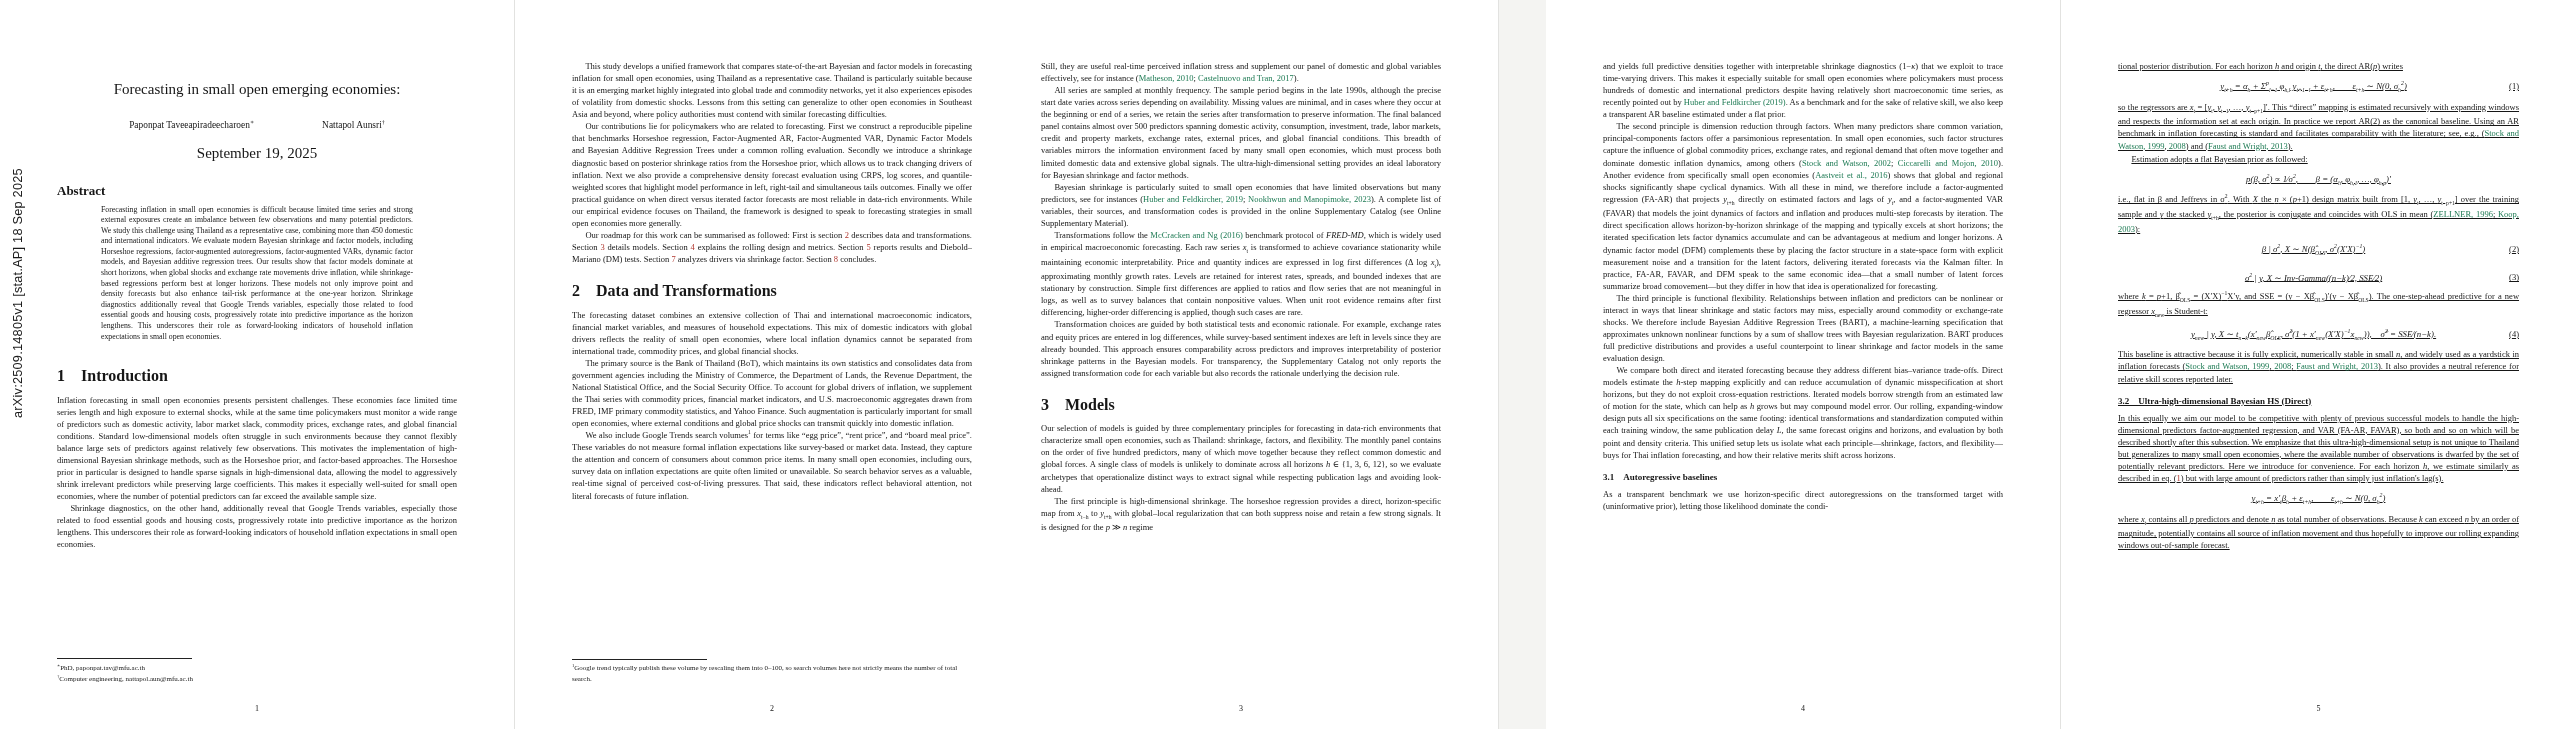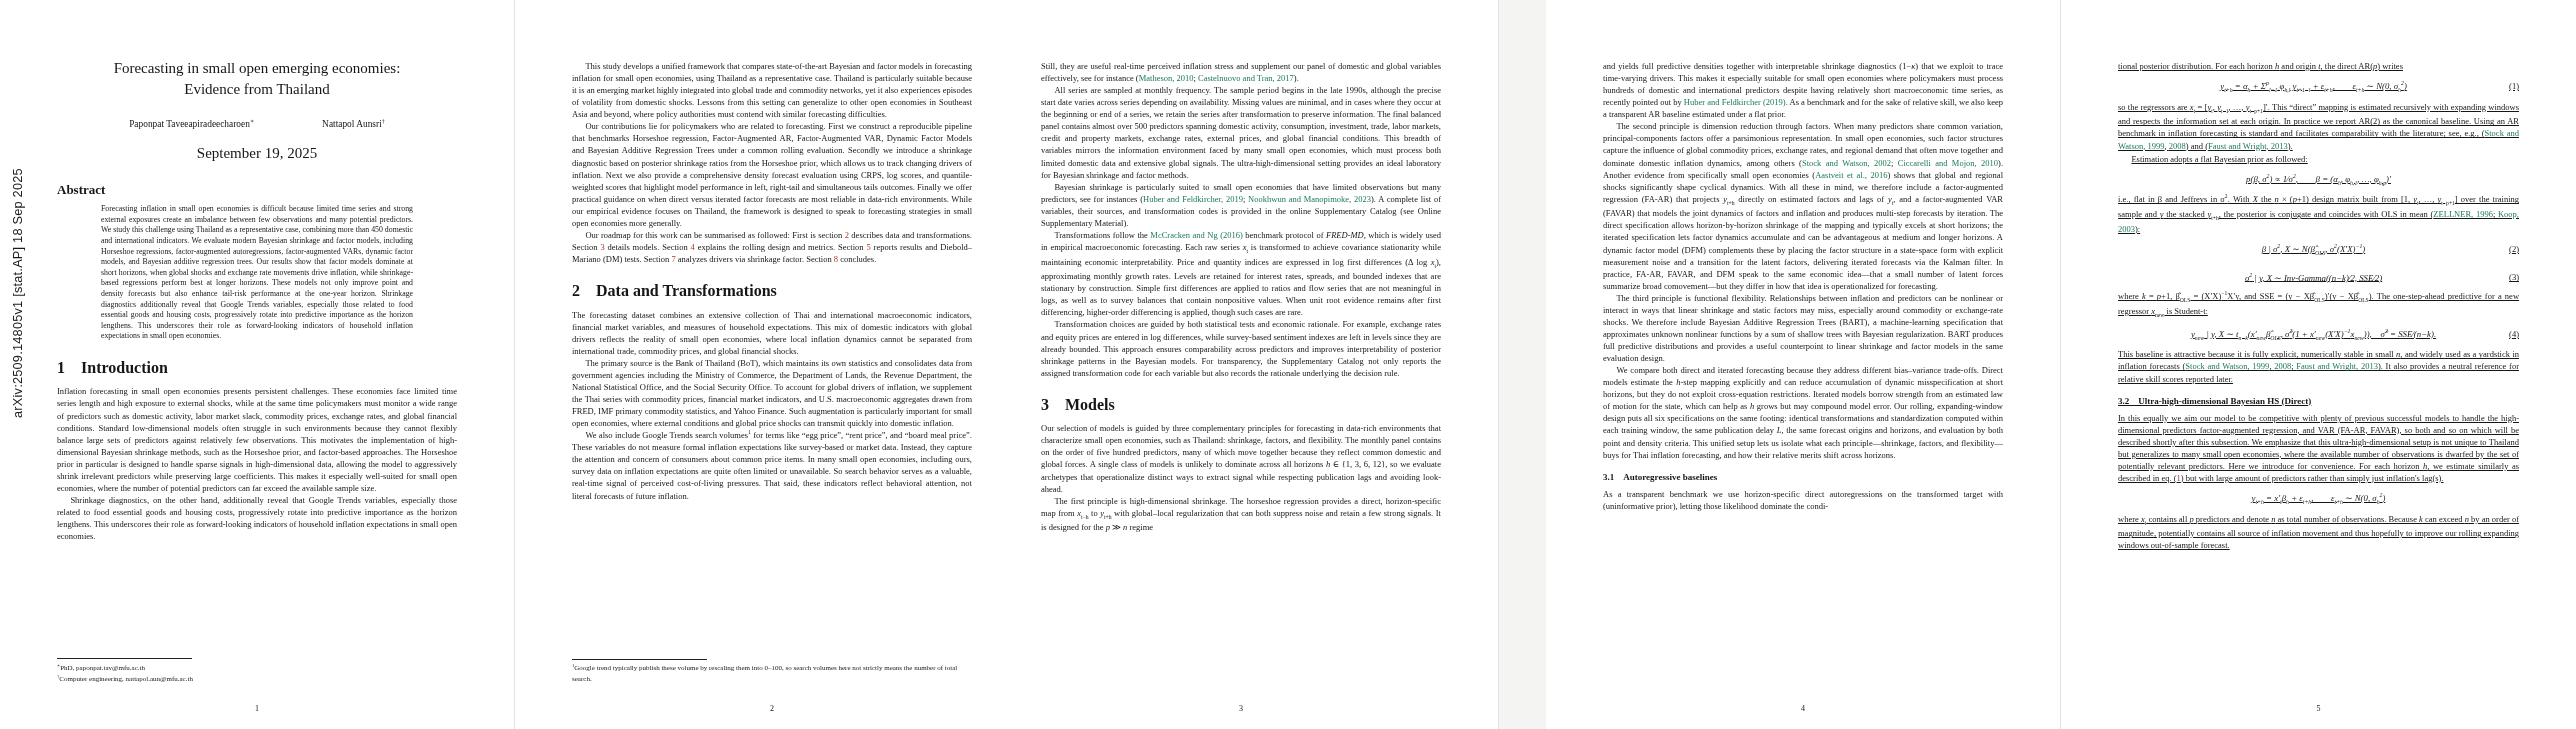--- a/index.html
+++ b/index.html
@@ -7,31 +7,31 @@
     width:2576px;height:729px;position:relative;overflow:hidden;
     background:#f4f4f2;color:#161616;
     font-family:"Liberation Serif","DejaVu Serif",serif;
   }
   .page{
     position:absolute;top:0;width:515px;height:729px;background:#ffffff;
     box-sizing:border-box;overflow:hidden;border-right:0.6px solid #e2e2e0;
   }
   .pg1{left:0;}.pg2{left:515px;}.pg3{left:984px;}.pg4{left:1546px;}.pg5{left:2061px;border-right:none;text-decoration:underline;}
   .content{box-sizing:border-box;height:100%;display:flex;flex-direction:column;padding:60px 57px 45px;}
-  .content-p1{padding-top:18px;}
+  .content-p1{padding-top:39px;}
   .arxiv{
     position:absolute;left:9.7px;top:418px;transform:rotate(-90deg);transform-origin:0 0;
     font-family:"Liberation Sans","DejaVu Sans",sans-serif;font-size:12.8px;color:#1a1a1a;
     white-space:nowrap;letter-spacing:0.2px;
   }
   .title{font-size:15px;font-weight:400;text-align:center;line-height:1.38;margin:40px 6px 0;}
   .authors{display:flex;justify-content:center;gap:68px;margin-top:18px;font-size:9.4px;}
   .date{text-align:center;margin-top:15px;font-size:15px;}
   .abs-label{text-align:left;font-weight:700;font-size:13px;margin-top:20.7px;}
-  .abstract{margin:6px 44px 0;font-size:7.8px;line-height:1.36;text-align:justify;}
+  .abstract{margin:6px 44px 8px;font-size:7.8px;line-height:1.36;text-align:justify;}
   h2.sec{font-size:16px;font-weight:700;margin:17px 0 8.5px;}
   h3.subsec{font-size:9px;font-weight:700;margin:11px 0 6px;}
   p.body{font-size:8.5px;line-height:1.42;margin:0;text-align:justify;}
   p.ind{text-indent:13.4px;}
   p.sp{margin-top:1.2px;}
   .eq{display:flex;align-items:baseline;margin:8px 0;font-size:8.8px;}
   .eq-body{flex:1;text-align:center;font-style:italic;}
   .eq-no{font-style:normal;font-size:8.5px;}
   sub,sup{font-size:66%;}
   .cite{color:#1d7a53;}
@@ -42,21 +42,20 @@
   .pageno{position:absolute;bottom:16px;left:0;width:100%;text-align:center;font-size:8px;}
 </style>
 </head>
 <body>
 
 <div class="page pg1">
   <div class="arxiv">arXiv:2509.14805v1  [stat.AP]  18 Sep 2025</div>
   <div class="content content-p1">
     <div class="title">
       <div>Forecasting in small open emerging economies:</div>
-      <div>Evidence from Thailand</div>
     </div>
     <div class="authors">
       <span class="author">Paponpat Taveeapiradeecharoen<sup>∗</sup></span>
       <span class="author">Nattapol Aunsri<sup>†</sup></span>
     </div>
     <div class="date">September 19, 2025</div>
     <div class="abs-label">Abstract</div>
     <p class="abstract">Forecasting inflation in small open economies is difficult because limited time series and strong external exposures create an imbalance between few observations and many potential predictors. We study this challenge using Thailand as a representative case, combining more than 450 domestic and international indicators. We evaluate modern Bayesian shrinkage and factor models, including Horseshoe regressions, factor-augmented autoregressions, factor-augmented VARs, dynamic factor models, and Bayesian additive regression trees. Our results show that factor models dominate at short horizons, when global shocks and exchange rate movements drive inflation, while shrinkage-based regressions perform best at longer horizons. These models not only improve point and density forecasts but also enhance tail-risk performance at the one-year horizon. Shrinkage diagnostics additionally reveal that Google Trends variables, especially those related to food essential goods and housing costs, progressively rotate into predictive importance as the horizon lengthens. This underscores their role as forward-looking indicators of household inflation expectations in small open economies.</p>
     <h2 class="sec">1 Introduction</h2>
     <p class="body">Inflation forecasting in small open economies presents persistent challenges. These economies face limited time series length and high exposure to external shocks, while at the same time policymakers must monitor a wide range of predictors such as domestic activity, labor market slack, commodity prices, exchange rates, and global financial conditions. Standard low-dimensional models often struggle in such environments because they cannot flexibly balance large sets of predictors against relatively few observations. This motivates the implementation of high-dimensional Bayesian shrinkage methods, such as the Horseshoe prior, and factor-based approaches. The Horseshoe prior in particular is designed to handle sparse signals in high-dimensional data, allowing the model to aggressively shrink irrelevant predictors while preserving large coefficients. This makes it especially well-suited for small open economies, where the number of potential predictors can far exceed the available sample size.</p>

